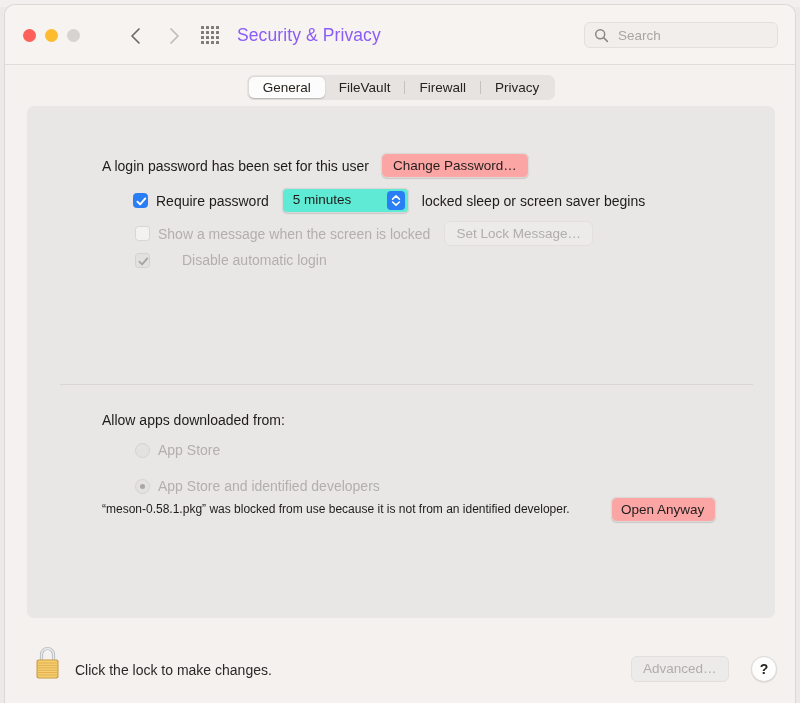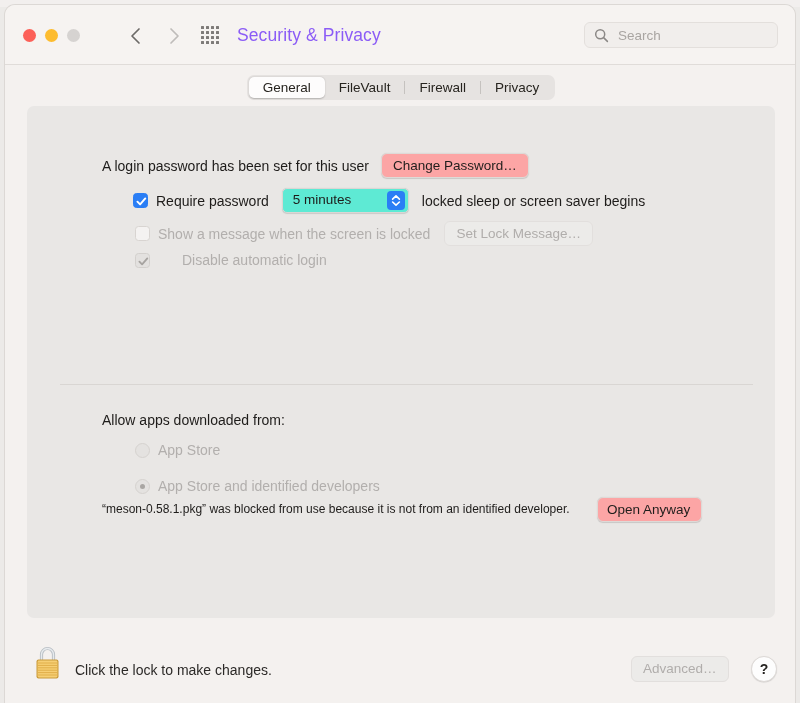--- a/index.html
+++ b/index.html
@@ -324,21 +324,21 @@
     position: absolute;
     left: 75px;
     top: 393px;
     width: 500px;
     font-size: 12px;
     line-height: 20px;
     color: #1e1c1a;
   }
   #btn-open-anyway {
     position: absolute;
-    left: 570px;
+    left: 584px;
     top: 391px;
     padding-left: 9px;
   }
 
   
   #footer {
     position: absolute;
     left: 0;
     top: 613px;
     width: 792px;

